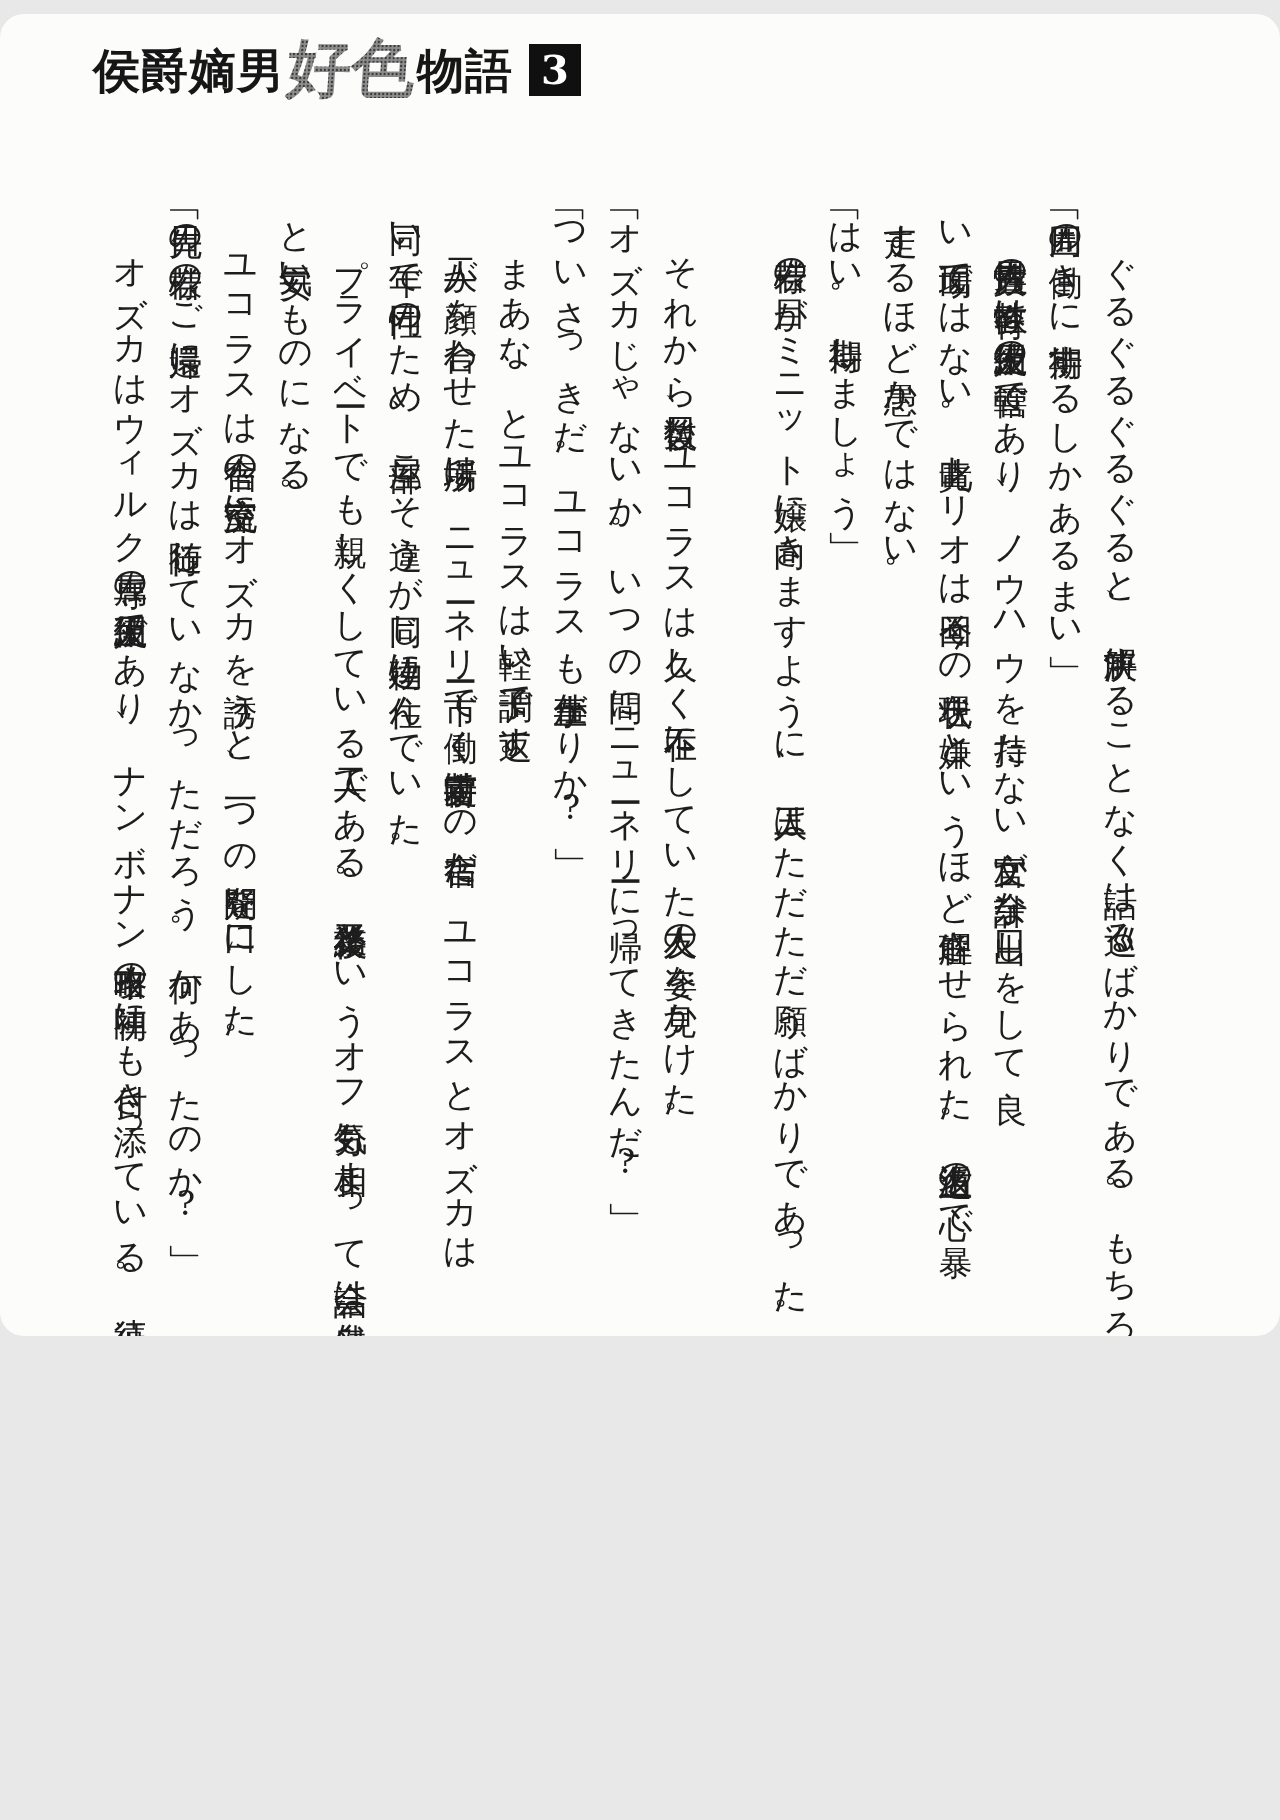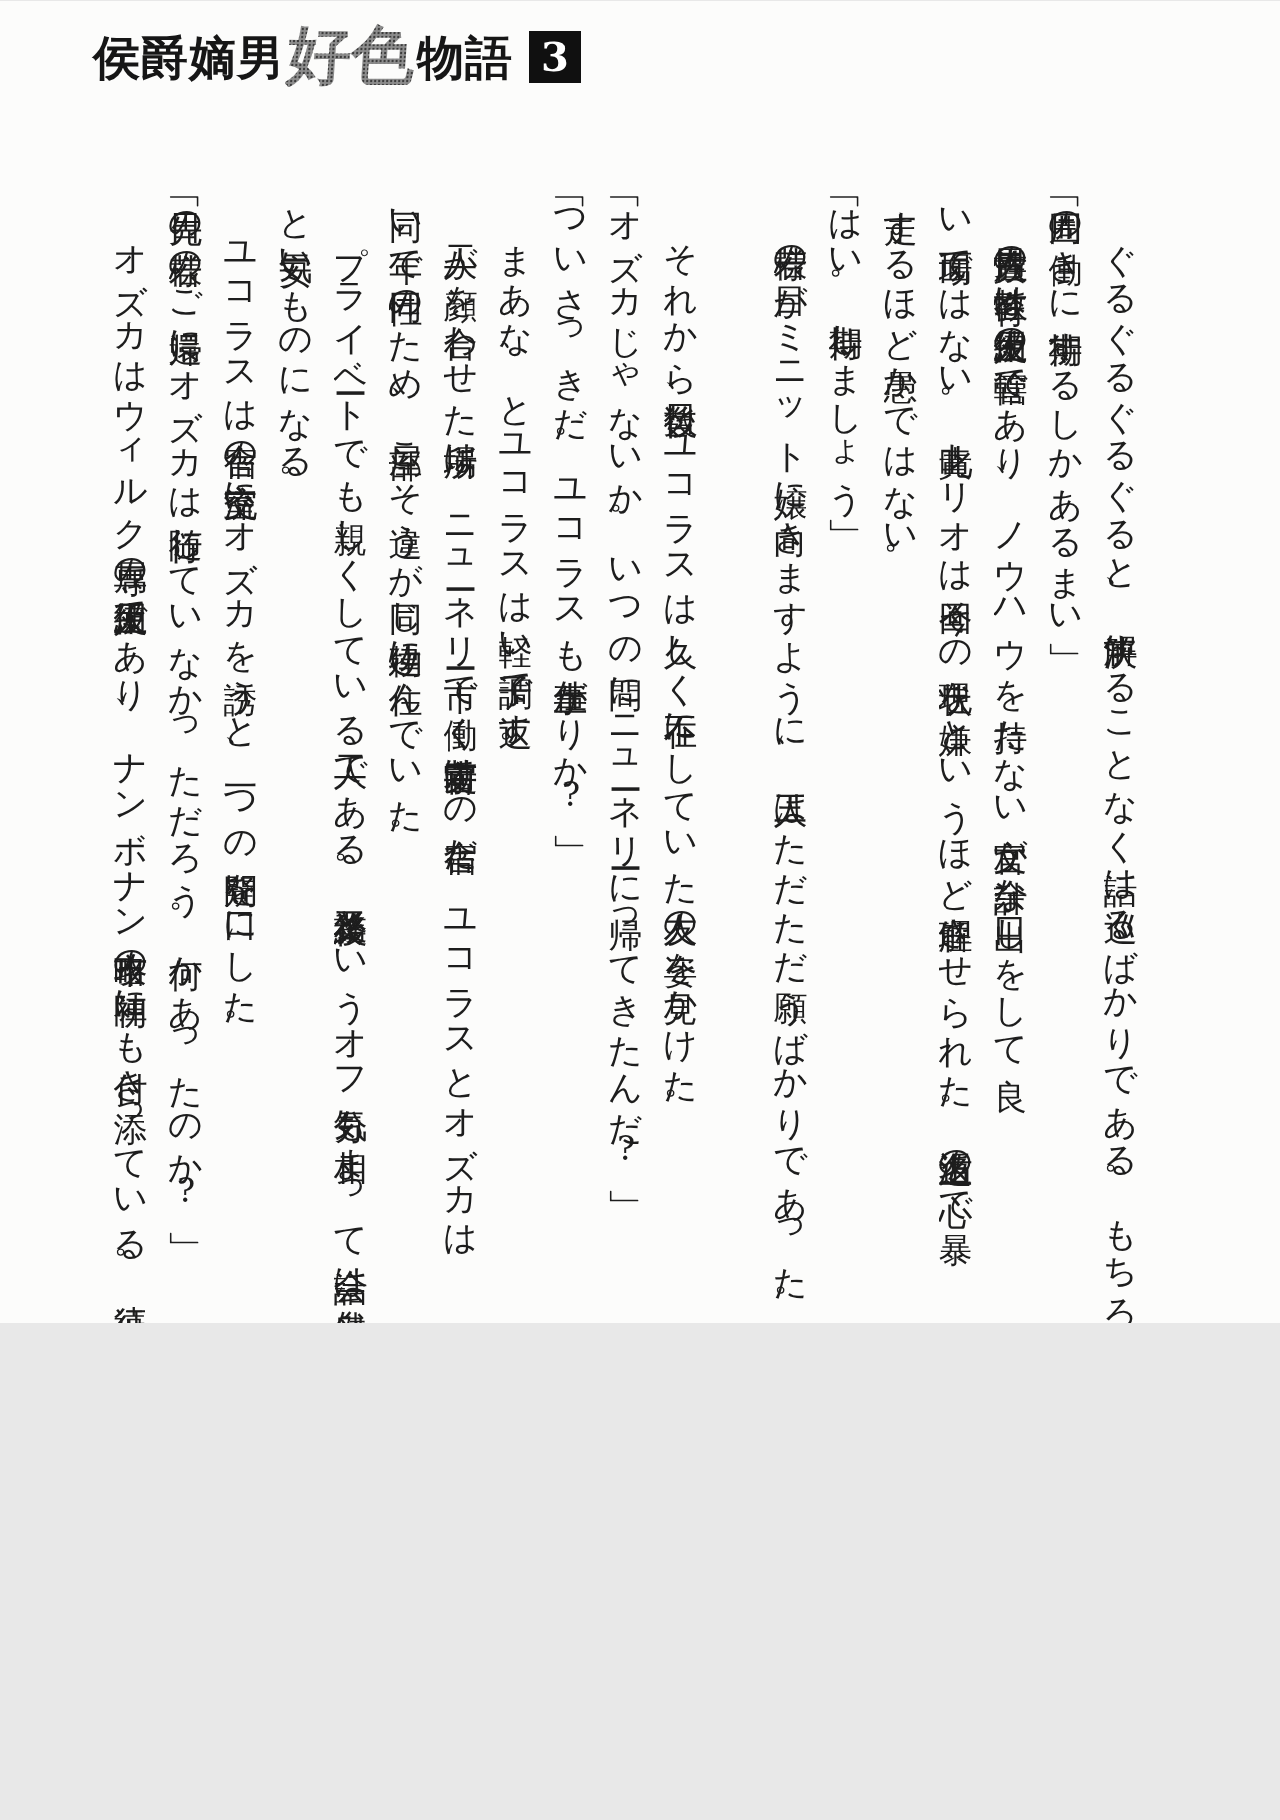--- a/index.html
+++ b/index.html
@@ -4,24 +4,25 @@
 <style>
   html, body {
     margin: 0;
     padding: 0;
     background: #e8e8e8;
   }
   .page {
     position: relative;
     width: 1280px;
     height: 1322px;
-    margin: 1px auto;
+    margin: 14px auto;
     background: #fcfcfb;
     overflow: hidden;
     font-family: "DejaVu Serif", "Liberation Serif", serif;
+    border-radius: 24px;
   }
   
   .page-header {
     position: absolute;
     top: 24px;
     left: 93px;
     display: flex;
     align-items: center;
   }
   .book-title {

